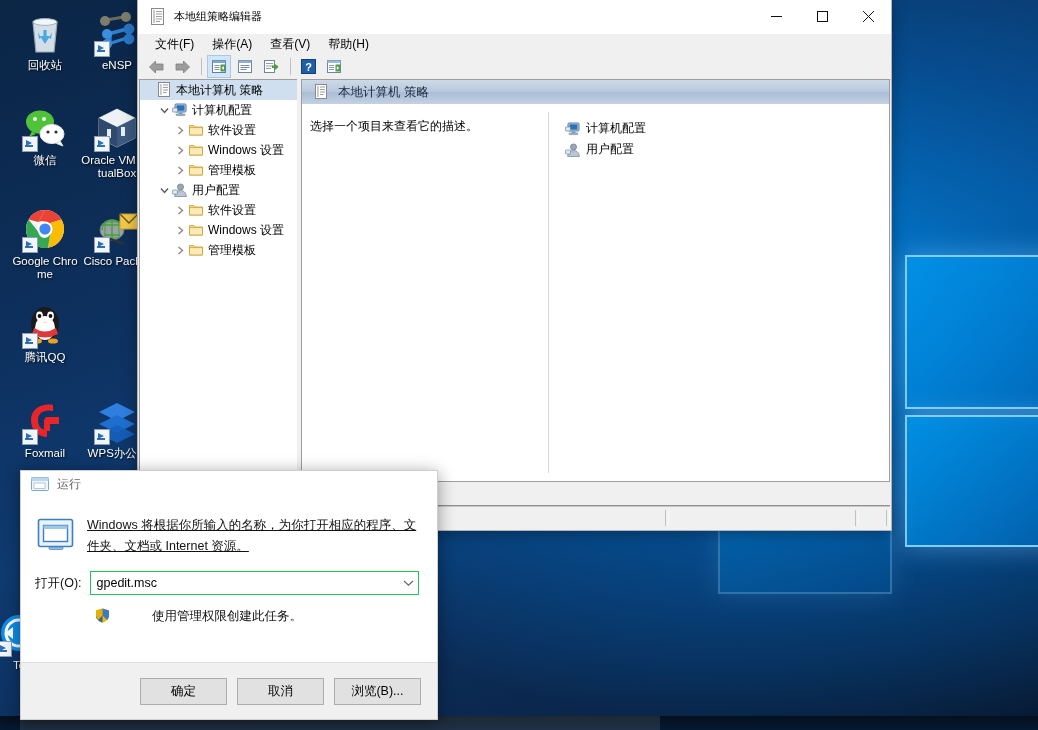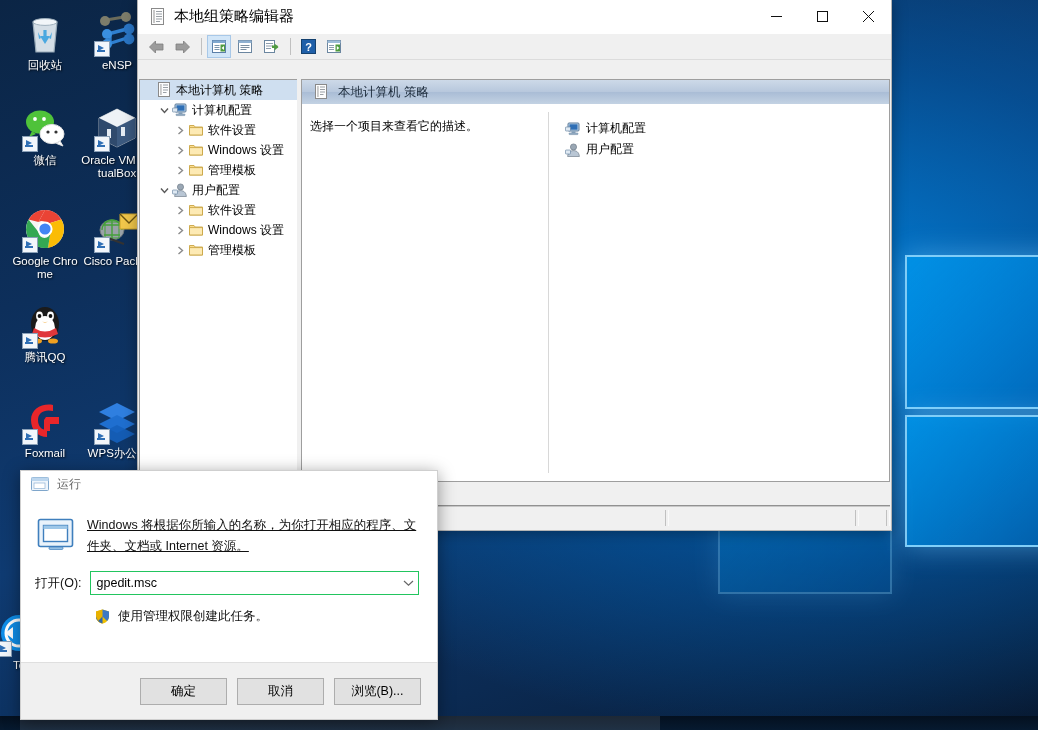--- a/index.html
+++ b/index.html
@@ -38,21 +38,21 @@
 
   
   #mmc{
     position:absolute;left:137px;top:0;width:753px;height:530px;
     background:#f0f0f0;border:1px solid #b4b4b4;border-top:none;
     box-shadow:0 2px 14px rgba(0,0,0,.35);
   }
   #mmc .titlebar{height:33px;background:#fff;display:flex;align-items:center;
     border-bottom:1px solid #fff;}
   .title-ico{width:16px;height:18px;margin-left:12px;margin-right:8px;position:relative;}
-  .title-txt{font-size:15px;color:#000;}
+  .title-txt{font-size:11px;color:#000;}
   .wbtns{margin-left:auto;display:flex;height:33px;}
   .wbtn{width:46px;height:33px;display:flex;align-items:center;justify-content:center;}
   .wbtn svg{display:block;}
 
   .menubar{height:20px;display:flex;align-items:center;padding-left:8px;background:#f0f0f0;}
   .menu-item{padding:2px 9px;font-size:12px;color:#000;}
 
   .toolbar{height:25px;display:flex;align-items:center;padding-left:6px;background:#f0f0f0;
     border-bottom:1px solid #dcdcdc;}
   .tbtn{width:22px;height:21px;display:flex;align-items:center;justify-content:center;
@@ -113,21 +113,21 @@
   #run .rtitle .rttxt{font-size:12px;color:#666;}
   .run-desc{display:flex;padding:18px 18px 0 14px;}
   .run-desc .bigico{width:42px;height:38px;flex:none;position:relative;margin-right:10px;}
   .run-desc .dtxt{font-size:12.5px;color:#111;line-height:21px;text-decoration:underline;}
   .run-row{display:flex;align-items:center;padding:14px 18px 4px 14px;}
   .run-row .rlabel{font-size:12.5px;color:#111;margin-right:8px;white-space:nowrap;}
   .run-input{flex:1;height:22px;border:1px solid #22c55e;background:#fff;display:flex;align-items:center;}
   .run-input input{flex:1;border:none;outline:none;height:20px;padding-left:6px;
     font-family:"Liberation Sans",sans-serif;font-size:12.5px;color:#000;background:transparent;}
   .cbo-arrow{width:20px;height:20px;display:flex;align-items:center;justify-content:center;color:#555;font-size:9px;}
-  .shield-row{display:flex;align-items:center;padding:9px 0 0 74px;}
+  .shield-row{display:flex;padding:9px 0 0 74px;gap:34px;}
   .shield{width:15px;height:15px;margin-right:8px;position:relative;flex:none;}
   .shield-txt{font-size:12.5px;color:#111;}
   .run-btns{position:absolute;left:0;right:0;bottom:0;height:56px;background:#f0f0f0;
     border-top:1px solid #dfdfdf;display:flex;align-items:center;justify-content:flex-end;padding-right:16px;}
   .rbtn{width:85px;height:25px;border:1px solid #adadad;background:#e1e1e1;font-size:12.5px;color:#000;
     display:flex;align-items:center;justify-content:center;margin-left:10px;}
 </style>
 </head>
 <body>
 
@@ -260,20 +260,26 @@
           </svg>
       </span>
       <span class="wbtn close">
         <svg width="11" height="11">
             <path d="M0 0 L11 11 M11 0 L0 11" stroke="#111" stroke-width="1" fill="none"></path>
           </svg>
       </span>
     </span>
   </div>
 
+  <div class="menubar">
+    <span class="menu-item">文件(F)</span>
+    <span class="menu-item">操作(A)</span>
+    <span class="menu-item">查看(V)</span>
+    <span class="menu-item">帮助(H)</span>
+  </div>
 
   <div class="toolbar">
     <span class="tbtn">
       <svg width="17" height="14" viewBox="0 0 17 14">
         <path d="M7.5 1 L1.5 7 L7.5 13 L7.5 10 L15 10 L15 4 L7.5 4 Z" fill="#9c9c9c" stroke="#7d7d7d" stroke-width=".8"></path>
       </svg>
     </span>
     <span class="tbtn">
       <svg width="17" height="14" viewBox="0 0 17 14">
         <path d="M9.5 1 L15.5 7 L9.5 13 L9.5 10 L2 10 L2 4 L9.5 4 Z" fill="#9c9c9c" stroke="#7d7d7d" stroke-width=".8"></path>

